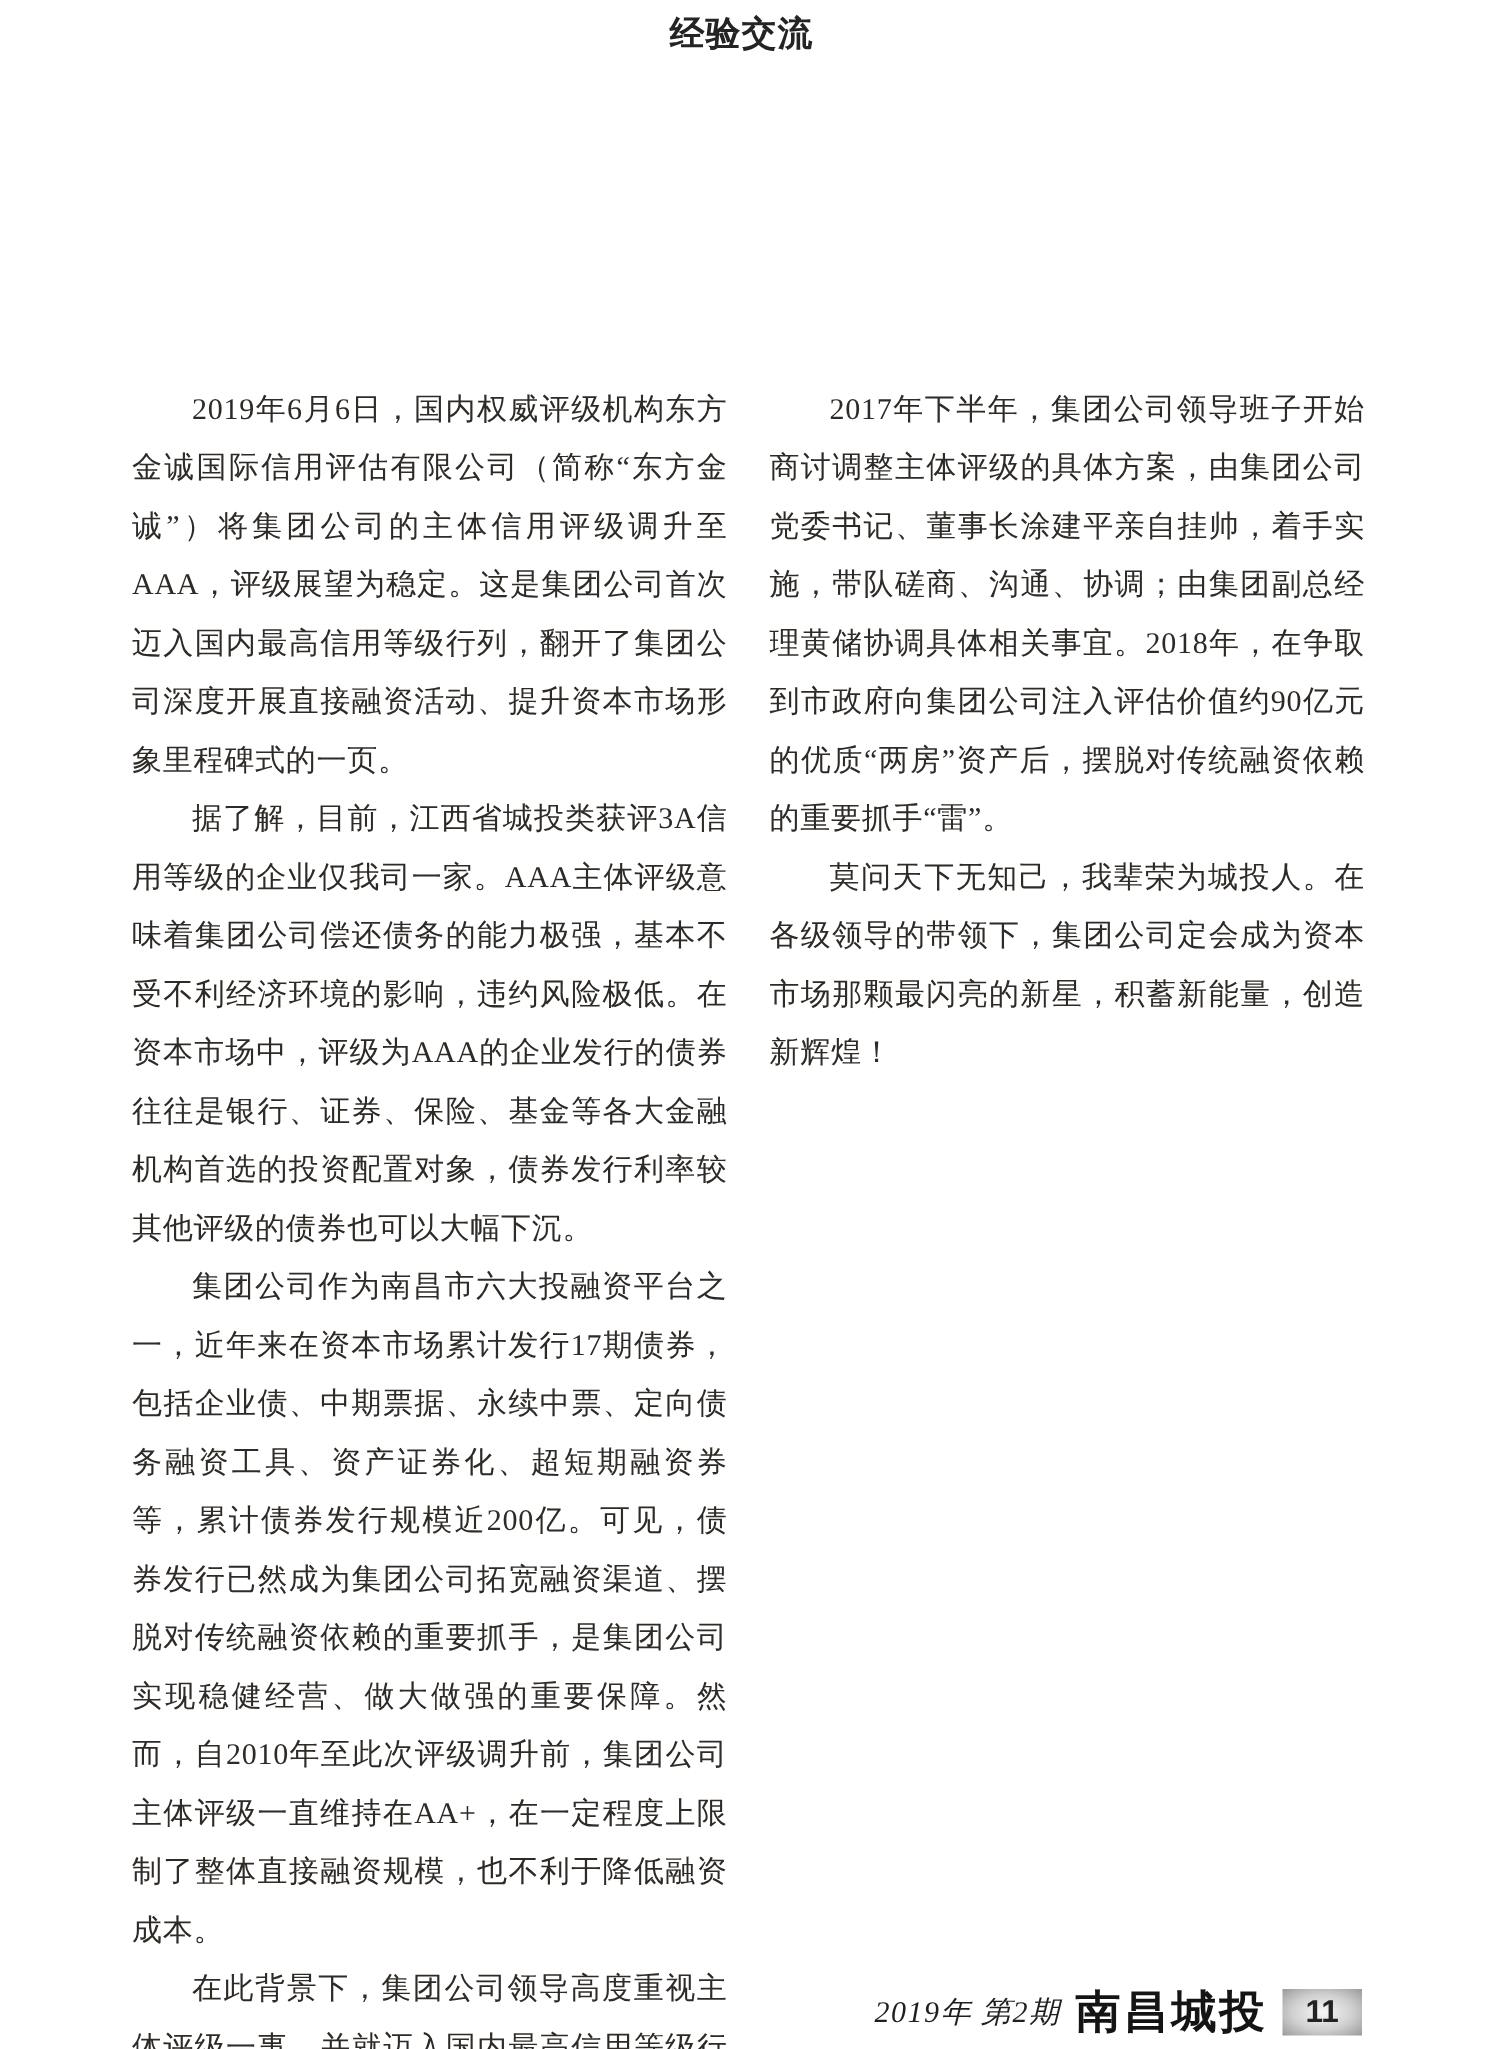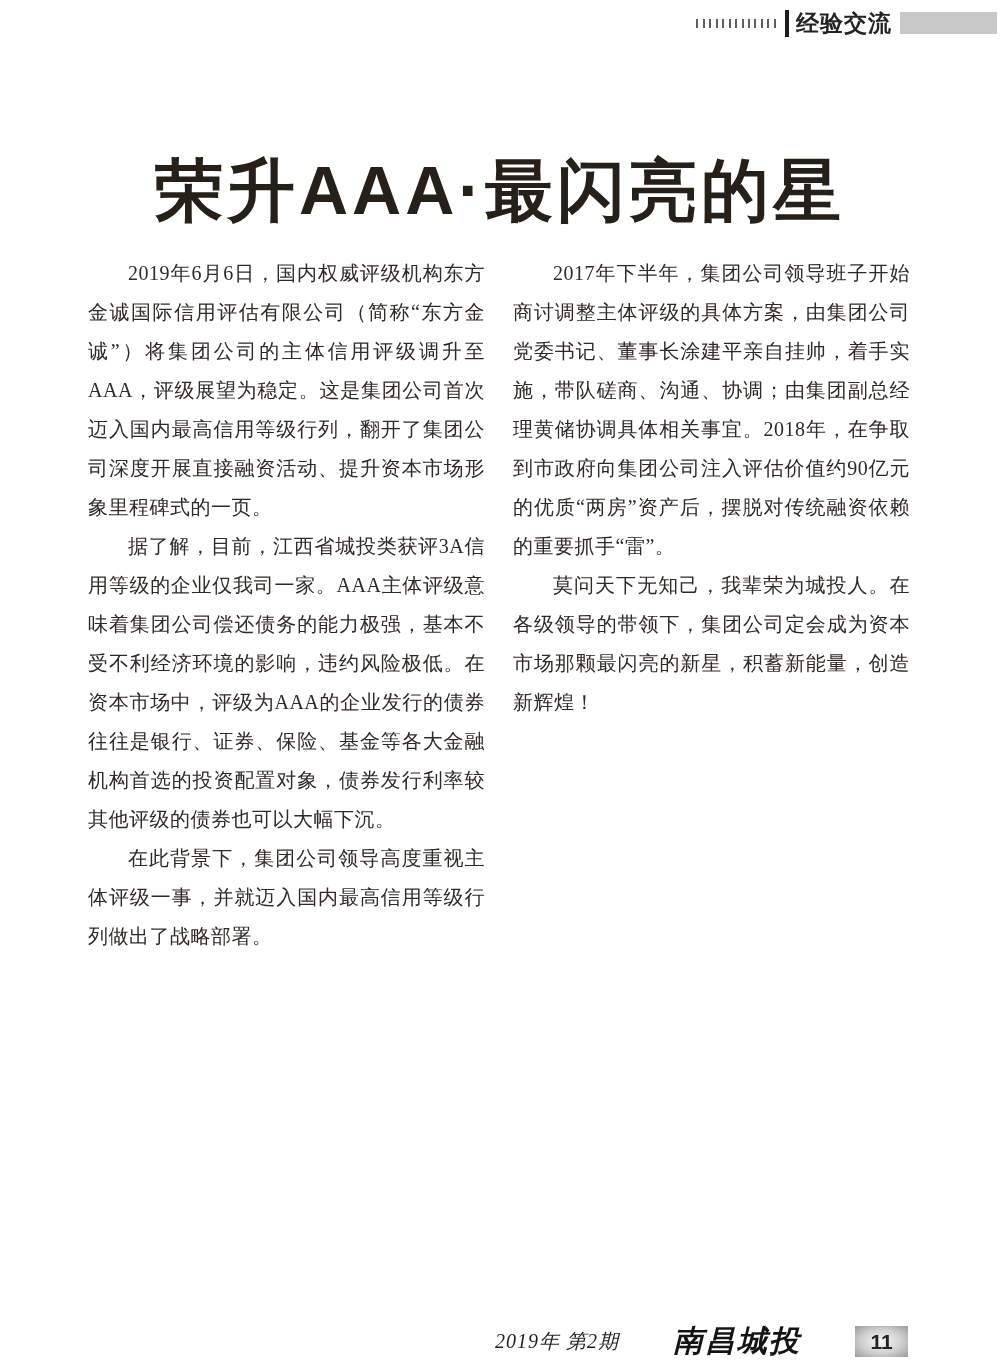--- a/index.html
+++ b/index.html
@@ -5,21 +5,21 @@
   html,body { margin:0; padding:0; background:#ffffff; }
   .page {
     position:relative; width:1000px; height:1366px; background:#ffffff;
     font-family:"Liberation Serif","DejaVu Serif",serif; color:#2e2a26;
     overflow:hidden; margin:0 auto;
   }
 
   
   .page-header {
     position:absolute; top:8px; left:0; right:3px; height:30px;
-    display:flex; justify-content:flex-end; align-items:center;
+    display:flex; justify-content:flex-end; align-items:center;flex-direction:column;
   }
   .ticks {
     width:80px; height:9px; margin-right:9px;
     background:repeating-linear-gradient(90deg,#5e5e5e 0 2px,transparent 2px 6.5px);
   }
   .vbar { width:4px; height:27px; background:#1d1d1d; margin-right:7px; }
   .section-label {
     font-family:"Liberation Sans","DejaVu Sans",sans-serif;
     font-weight:bold; font-size:23px; color:#242424; letter-spacing:1px; margin-right:8px;
   }
@@ -38,25 +38,25 @@
   .content {
     position:absolute; top:254px; left:88px; width:822px;
     display:flex; gap:28px;
   }
   .col { flex:1; font-size:20px; line-height:39px; text-align:justify; }
   .col p { margin:0; text-indent:2em; letter-spacing:0.5px; }
 
   
   .page-footer {
     position:absolute; right:92px; bottom:4px;
-    display:flex; align-items:center;gap:44px;
+    display:flex; align-items:center;
   }
   .issue { font-size:20px; font-style:italic; color:#1f1f1f; letter-spacing:1px; }
   .magazine {
-    font-size:30px; font-weight:bold; font-style:italic;
+    font-size:30px; font-weight:bold; 
     margin:0 10px 0 10px; color:#141414; letter-spacing:2px;
     font-family:"Liberation Serif","DejaVu Serif",serif;
   }
   .page-num {
     width:53px; height:31px; display:flex; align-items:center; justify-content:center;
     background:radial-gradient(ellipse at center,#f7f7f7 0%,#cfcfcf 55%,#9a9a9a 100%);
     font-family:"Liberation Sans","DejaVu Sans",sans-serif;
     font-weight:bold; font-size:21px; color:#232323;
   }
 </style>
@@ -65,26 +65,26 @@
 
 <div class="page">
 
   <header class="page-header">
     <span class="ticks"></span>
     <span class="vbar"></span>
     <span class="section-label">经验交流</span>
     <span class="gray-bar"></span>
   </header>
 
-  <h1 class="title">荣升AAA·最闪亮的星</h1>
 
   <main class="content">
     <div class="col">
       <p>2019年6月6日，国内权威评级机构东方金诚国际信用评估有限公司（简称“东方金诚”）将集团公司的主体信用评级调升至AAA，评级展望为稳定。这是集团公司首次迈入国内最高信用等级行列，翻开了集团公司深度开展直接融资活动、提升资本市场形象里程碑式的一页。</p>
       <p>据了解，目前，江西省城投类获评3A信用等级的企业仅我司一家。AAA主体评级意味着集团公司偿还债务的能力极强，基本不受不利经济环境的影响，违约风险极低。在资本市场中，评级为AAA的企业发行的债券往往是银行、证券、保险、基金等各大金融机构首选的投资配置对象，债券发行利率较其他评级的债券也可以大幅下沉。</p>
+      <p>集团公司作为南昌市六大投融资平台之一，近年来在资本市场累计发行17期债券，包括企业债、中期票据、永续中票、定向债务融资工具、资产证券化、超短期融资券等，累计债券发行规模近200亿。可见，债券发行已然成为集团公司拓宽融资渠道、摆脱对传统融资依赖的重要抓手，是集团公司实现稳健经营、做大做强的重要保障。然而，自2010年至此次评级调升前，集团公司主体评级一直维持在AA+，在一定程度上限制了整体直接融资规模，也不利于降低融资成本。</p>
       <p>在此背景下，集团公司领导高度重视主体评级一事，并就迈入国内最高信用等级行列做出了战略部署。</p>
     </div>
     <div class="col">
       <p>2017年下半年，集团公司领导班子开始商讨调整主体评级的具体方案，由集团公司党委书记、董事长涂建平亲自挂帅，着手实施，带队磋商、沟通、协调；由集团副总经理黄储协调具体相关事宜。2018年，在争取到市政府向集团公司注入评估价值约90亿元的优质“两房”资产后，摆脱对传统融资依赖的重要抓手“雷”。</p>
       <p>莫问天下无知己，我辈荣为城投人。在各级领导的带领下，集团公司定会成为资本市场那颗最闪亮的新星，积蓄新能量，创造新辉煌！</p>
 
     </div>
   </main>
 
   <footer class="page-footer">

